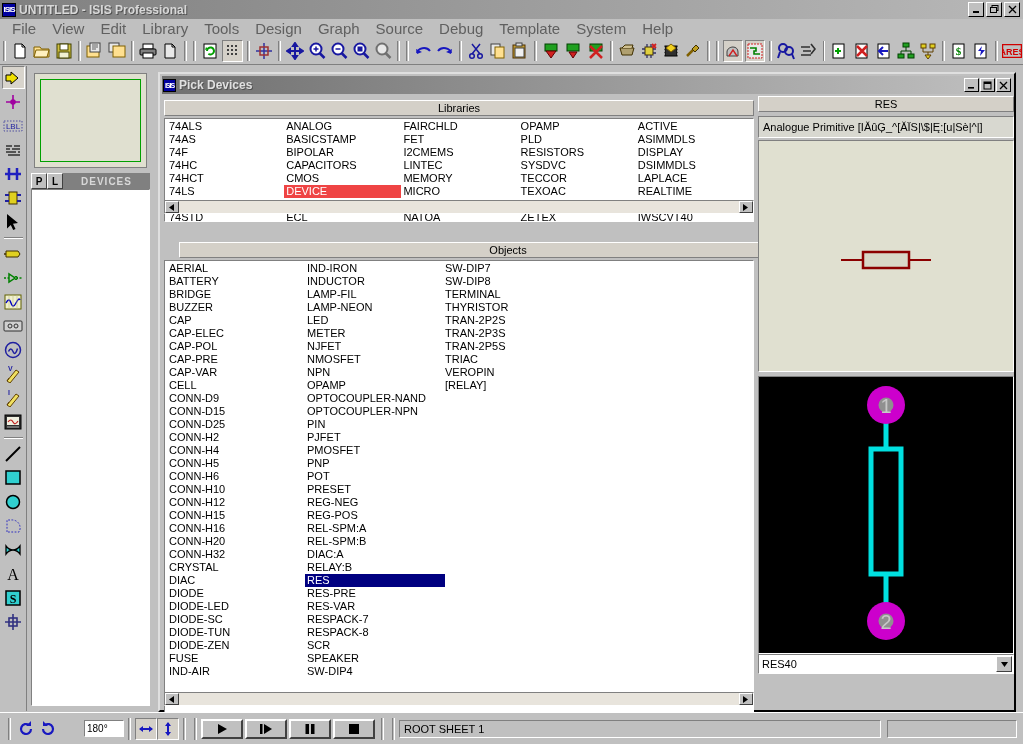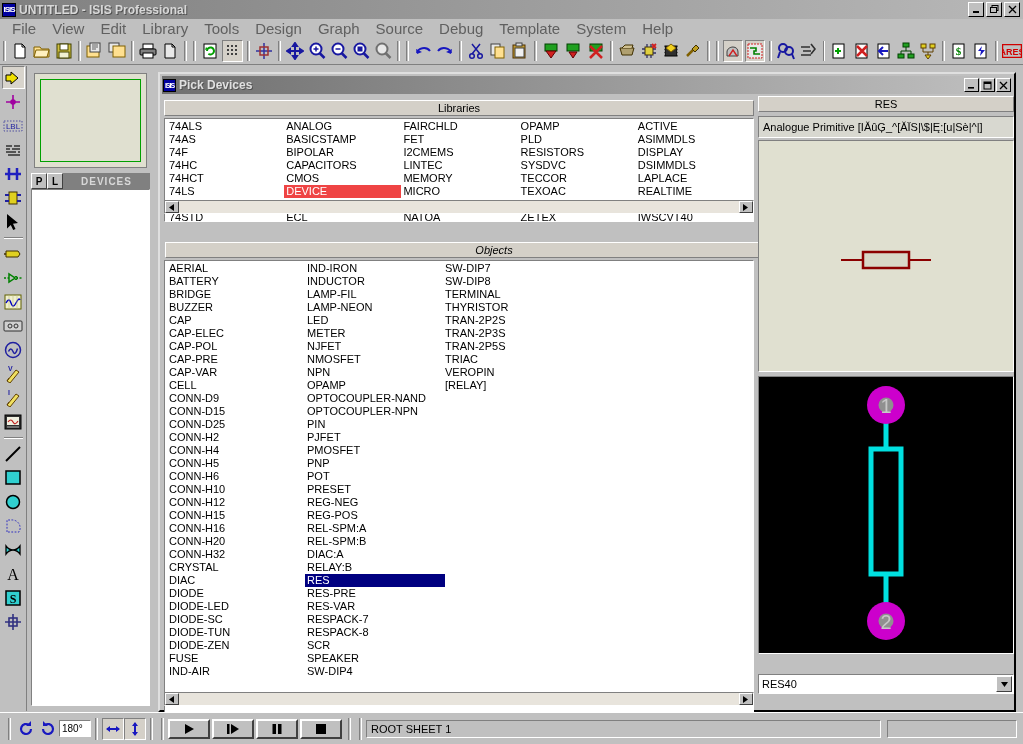--- a/index.html
+++ b/index.html
@@ -174,38 +174,38 @@
   #desc { margin-top:4px;height:22px;background:#d8d8d0;
           border:1px solid; border-color:#808080 #ffffff #ffffff #808080;
           display:flex;align-items:center;padding-left:4px;font-size:11px;color:#000;
           overflow:hidden;white-space:nowrap; }
   #schem { margin-top:2px; height:232px; background:#e0e0d0;
            border:1px solid; border-color:#808080 #ffffff #ffffff #808080;
            position:relative; }
   #pcb { margin-top:4px;height:278px;background:#000;
          border:1px solid; border-color:#808080 #ffffff #ffffff #808080;
          position:relative; }
-  #pkgsel { margin-top:20px;height:20px;background:#fff;
+  #pkgsel { margin-top:0;height:20px;background:#fff;
             border:1px solid; border-color:#808080 #ffffff #ffffff #808080;
             display:flex;align-items:center;padding-left:3px;font-size:11px; }
   #pkgsel .arrow { margin-left:auto;width:16px;height:16px;background:#c0c0c0;
                    border:1px solid;border-color:#ffffff #404040 #404040 #ffffff;
                    display:flex;align-items:center;justify-content:center;
                    font-size:7px;margin-right:1px; }
 
   
   #bottombar { position:absolute;left:0;top:712px;width:1023px;height:32px;
                background:#c0c0c0;display:flex;align-items:center;padding-left:4px;
                border-top:1px solid #ffffff; }
   .bsep { width:3px;height:22px;margin:0 4px;
           border-left:1px solid #808080;border-right:1px solid #ffffff; }
   .rotbtn { width:22px;height:22px;display:flex;align-items:center;justify-content:center; }
-  #rotval { width:32px;height:17px;background:#fff;
+  #rotval { width:40px;height:17px;background:#fff;
             border:1px solid;border-color:#808080 #ffffff #ffffff #808080;
-            font-size:10px;display:flex;align-items:center;padding-left:2px; }
+            font-size:10px;display:flex;align-items:center;padding-left:2px;margin-left:25px; }
   .mirbtn { width:22px;height:22px;display:flex;align-items:center;justify-content:center;
             border:1px solid;border-color:#808080 #ffffff #ffffff #808080;
             background:#d4d0c8; }
   .playbtn { width:42px;height:20px;background:#c0c0c0;
              border:2px solid;border-color:#ffffff #404040 #404040 #ffffff;
              display:flex;align-items:center;justify-content:center;margin-right:2px; }
   #statusfield { flex:1;height:18px;background:#c0c0c0;margin-right:6px;
                  border:1px solid;border-color:#808080 #ffffff #ffffff #808080;
                  display:flex;align-items:center;padding-left:4px;font-size:11px;color:#000; }
   #statusfield2 { width:130px;height:18px;background:#c0c0c0;margin-right:6px;
@@ -805,21 +805,21 @@
         </div>
       <div class="strack"></div>
       <div class="sbtn">
         <svg width="6" height="7" viewBox="0 0 6 7">
             <path d="M0 0l5 3.5L0 7z" fill="#000"></path>
           </svg>
         </div>
     </div>
   </div>
 
-  <div class="grp-label" style="position:absolute;left:5px;top:168px;width:658px;font-style:italic;">Objects</div>
+  <div class="grp-label" style="position:absolute;left:19px;top:168px;width:658px;">Objects</div>
 
   <div id="objbox" style="top:186px;height:446px;">
     <div id="objgrid" style="height:504px;">
       <div class="objcols">
         <div class="objcol" id="objcol0">
             <div class="orow">AERIAL</div>
             <div class="orow">BATTERY</div>
             <div class="orow">BRIDGE</div>
             <div class="orow">BUZZER</div>
             <div class="orow">CAP</div>

